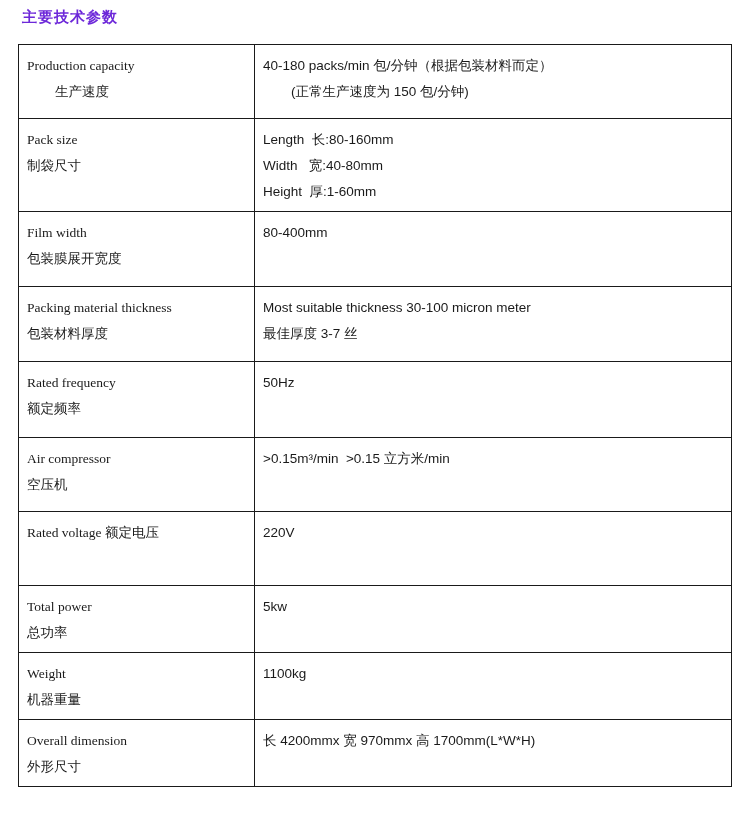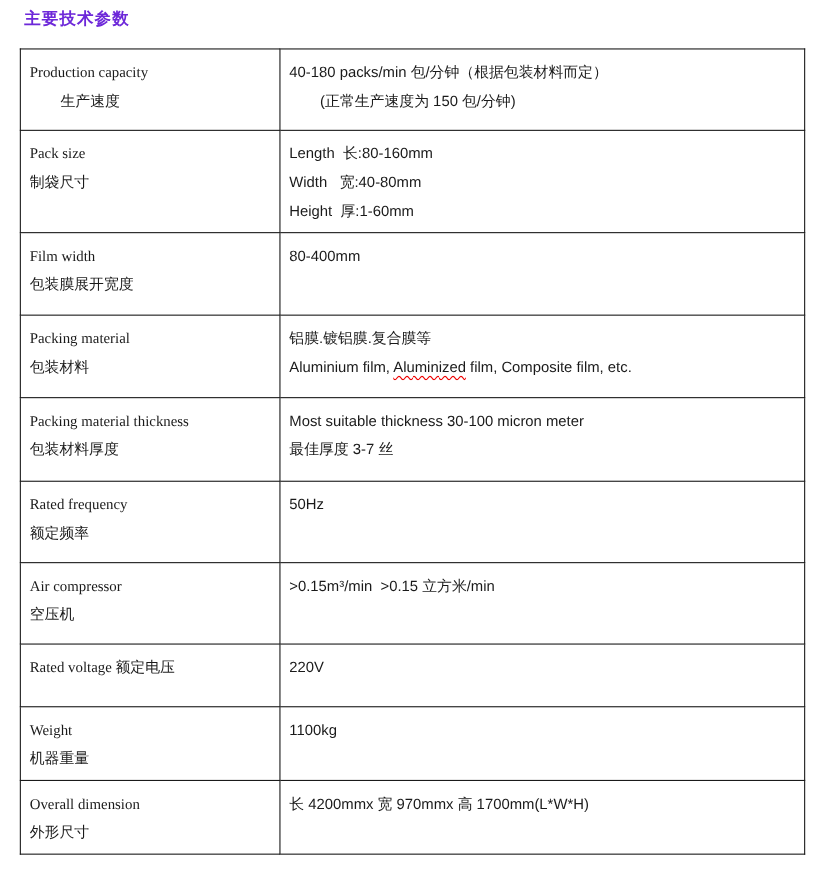--- a/index.html
+++ b/index.html
@@ -98,30 +98,20 @@
           <td class="label-cell">
             <div class="line">Film width</div>
             <div class="line">包装膜展开宽度</div>
           </td>
           <td class="value-cell">
             <div class="line">80-400mm</div>
           </td>
         </tr>
         <tr>
           <td class="label-cell">
-            <div class="line">Packing material</div>
-            <div class="line">包装材料</div>
-          </td>
-          <td class="value-cell">
-            <div class="line">铝膜.镀铝膜.复合膜等</div>
-            <div class="line"><span>Aluminium film, </span><span class="wavy">Aluminized</span><span> film, Composite film, etc.</span></div>
-          </td>
-        </tr>
-        <tr>
-          <td class="label-cell">
             <div class="line">Packing material thickness</div>
             <div class="line">包装材料厚度</div>
           </td>
           <td class="value-cell">
             <div class="line">Most suitable thickness 30-100 micron meter</div>
             <div class="line">最佳厚度 3-7 丝</div>
           </td>
         </tr>
         <tr>
           <td class="label-cell">
@@ -144,20 +134,29 @@
         <tr>
           <td class="label-cell">
             <div class="line">Rated voltage 额定电压</div>
           </td>
           <td class="value-cell">
             <div class="line">220V</div>
           </td>
         </tr>
         <tr>
           <td class="label-cell">
+            <div class="line">Total power</div>
+            <div class="line">总功率</div>
+          </td>
+          <td class="value-cell">
+            <div class="line">5kw</div>
+          </td>
+        </tr>
+        <tr>
+          <td class="label-cell">
             <div class="line">Weight</div>
             <div class="line">机器重量</div>
           </td>
           <td class="value-cell">
             <div class="line">1100kg</div>
           </td>
         </tr>
         <tr>
           <td class="label-cell">
             <div class="line">Overall dimension</div>

